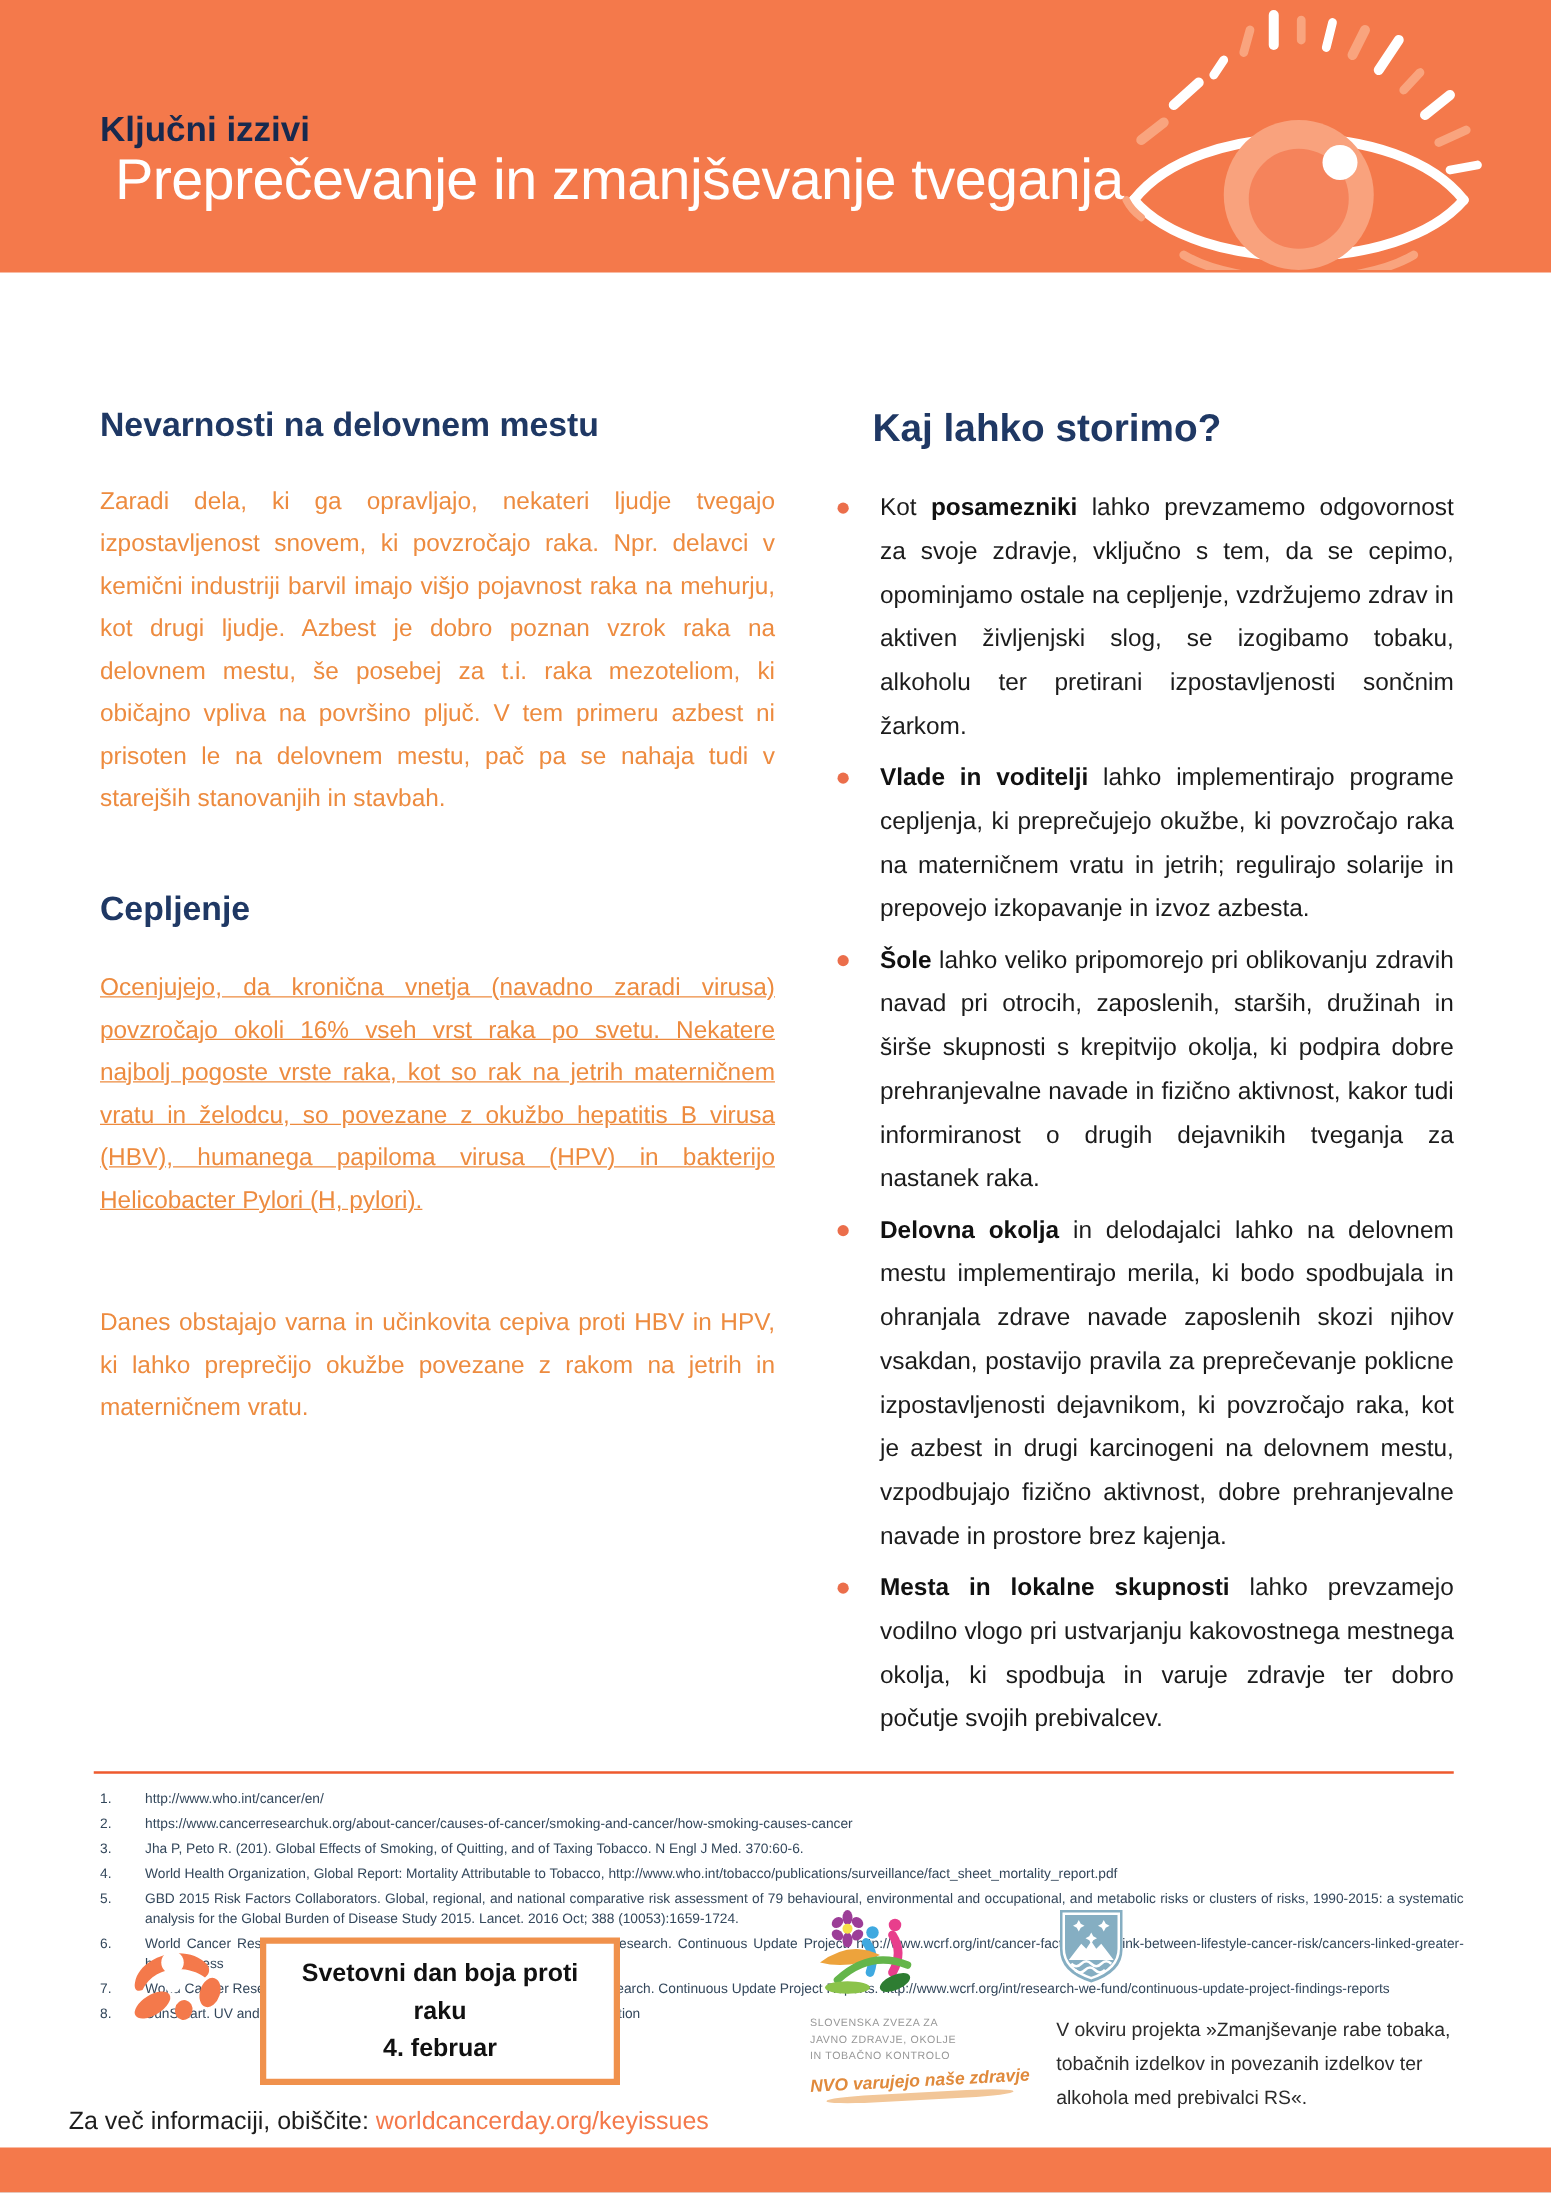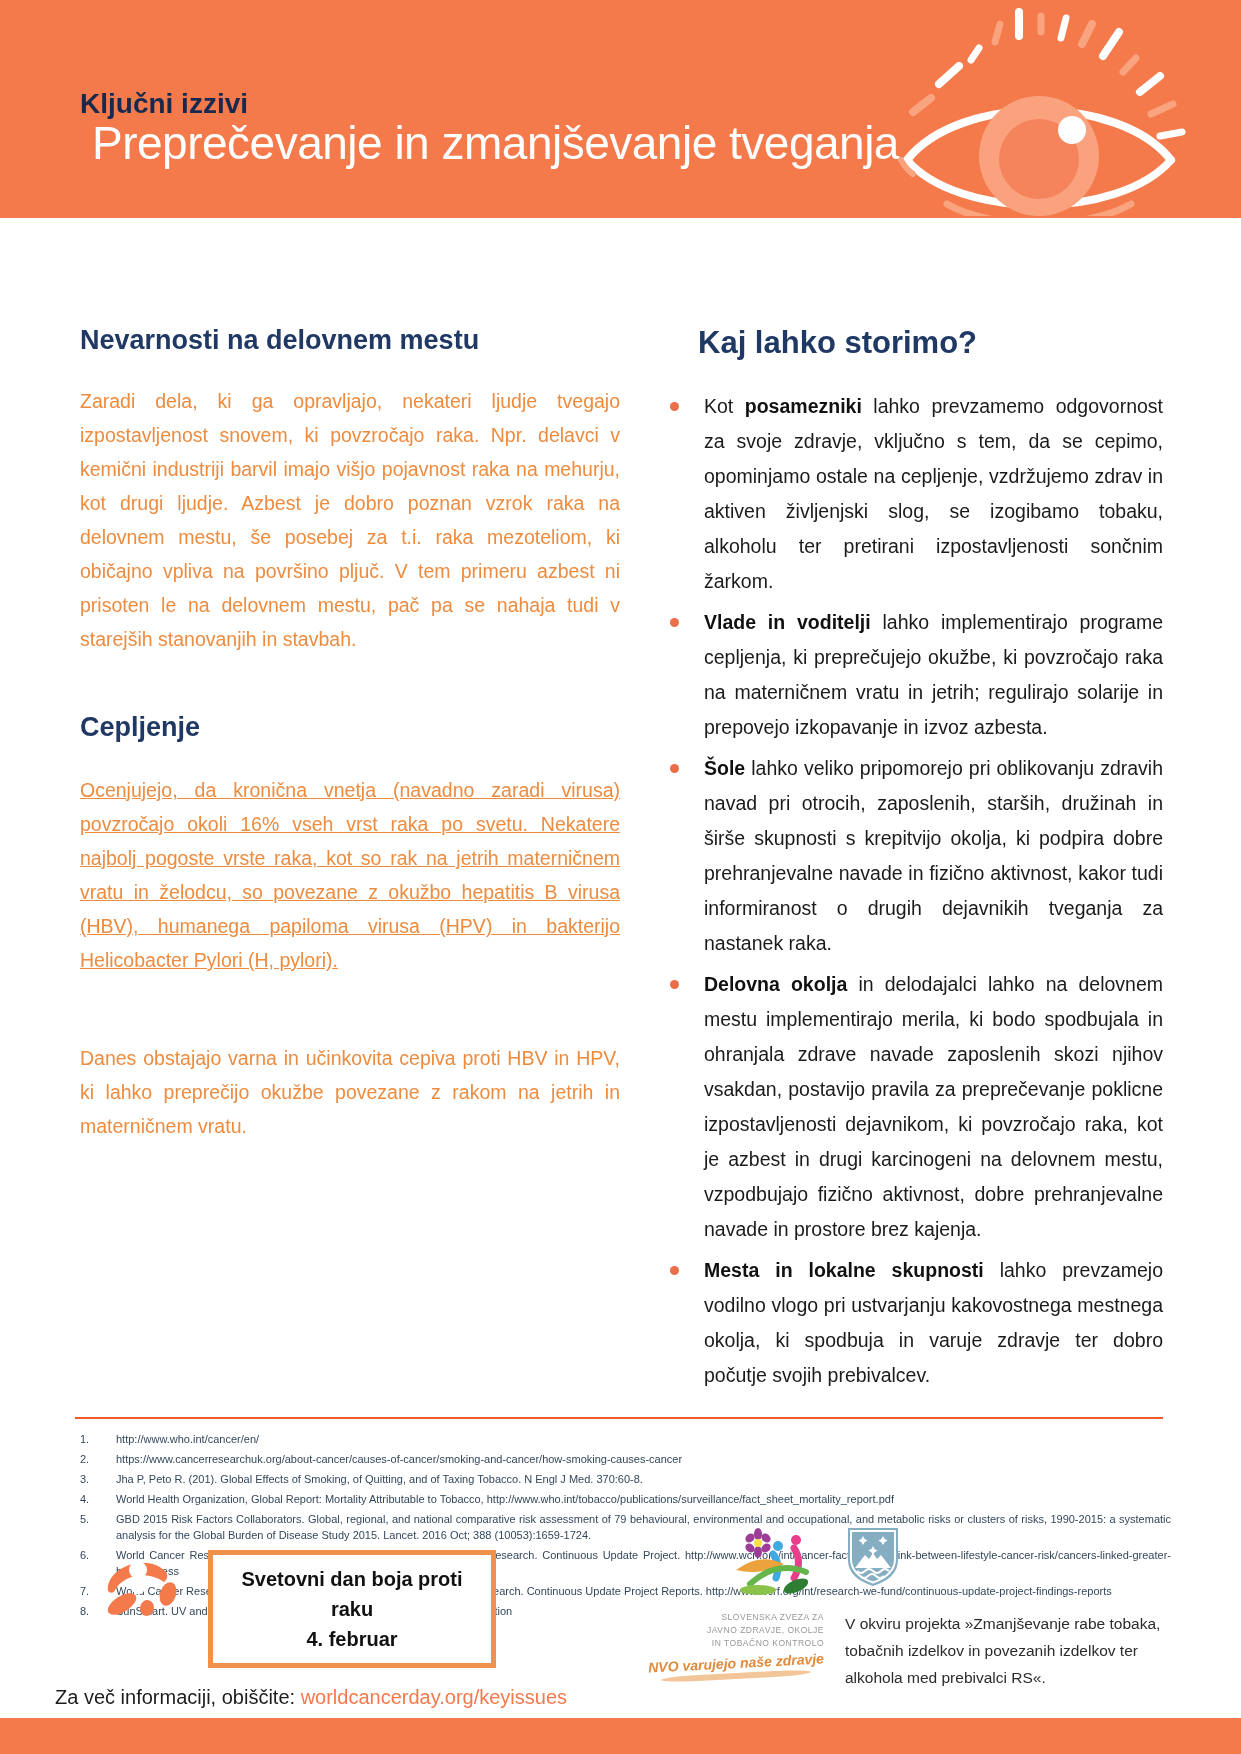--- a/index.html
+++ b/index.html
@@ -46,21 +46,21 @@
   .ref-n { flex:none; width:36px; }
   .ref-t { flex:1; text-align:justify; word-break:break-word; }
 
   
   .wcd-logo { position:absolute; left:98px; top:1546px; }
   .day-box {
     position:absolute; left:208px; top:1550px; width:288px;
     border:5px solid #F0914C; background:#fff; padding:9px 10px;
     text-align:center; font-weight:bold; font-size:20px; line-height:30px; color:#111;
   }
-  .szotk { position:absolute; left:648px; top:1526px; width:176px; text-align:right; }
+  .szotk { position:absolute; left:648px; top:1526px; width:176px; text-align:left; }
   .szotk-caption { font-size:8.5px; line-height:11px; color:#979797; letter-spacing:0.5px; margin-top:2px; }
   .szotk-script { margin-top:6px; font-size:14px; font-weight:bold; font-style:italic; color:#E08A3C; transform:rotate(-3deg); }
   .szotk-underline { margin:2px auto 0; width:150px; height:6px; background:#F2C698; border-radius:50%/100%; transform:rotate(-3deg); }
 
   .ministry { position:absolute; left:845px; top:1526px; width:344px; }
   .ministry-head { display:flex; gap:14px; align-items:flex-start; }
   .min-lines { padding-top:7px; }
   .min1 { font-size:19px; color:#6d6d6d; letter-spacing:0.6px; }
   .min2 { font-size:20px; font-weight:bold; color:#484848; letter-spacing:0.4px; }
   .project { margin-top:18px; font-size:15.5px; color:#2b2b2b; line-height:27px; }
@@ -137,21 +137,21 @@
     <div class="ref">
         <span class="ref-n">1.</span>
         <span class="ref-t">http://www.who.int/cancer/en/</span>
       </div>
     <div class="ref">
         <span class="ref-n">2.</span>
         <span class="ref-t">https://www.cancerresearchuk.org/about-cancer/causes-of-cancer/smoking-and-cancer/how-smoking-causes-cancer</span>
       </div>
     <div class="ref">
         <span class="ref-n">3.</span>
-        <span class="ref-t">Jha P, Peto R. (201). Global Effects of Smoking, of Quitting, and of Taxing Tobacco. N Engl J Med. 370:60-8.</span>
+        <span class="ref-t">Jha P, Peto R. (201). Global Effects of Smoking, of Quitting, and of Taxing Tobacco. N Engl J Med. 370:60-6.</span>
       </div>
     <div class="ref">
         <span class="ref-n">4.</span>
         <span class="ref-t">World Health Organization, Global Report: Mortality Attributable to Tobacco, http://www.who.int/tobacco/publications/surveillance/fact_sheet_mortality_report.pdf</span>
       </div>
     <div class="ref">
         <span class="ref-n">5.</span>
         <span class="ref-t">GBD 2015 Risk Factors Collaborators. Global, regional, and national comparative risk assessment of 79 behavioural, environmental and occupational, and metabolic risks or clusters of risks, 1990-2015: a systematic analysis for the Global Burden of Disease Study 2015. Lancet. 2016 Oct; 388 (10053):1659-1724.</span>
       </div>
     <div class="ref">

